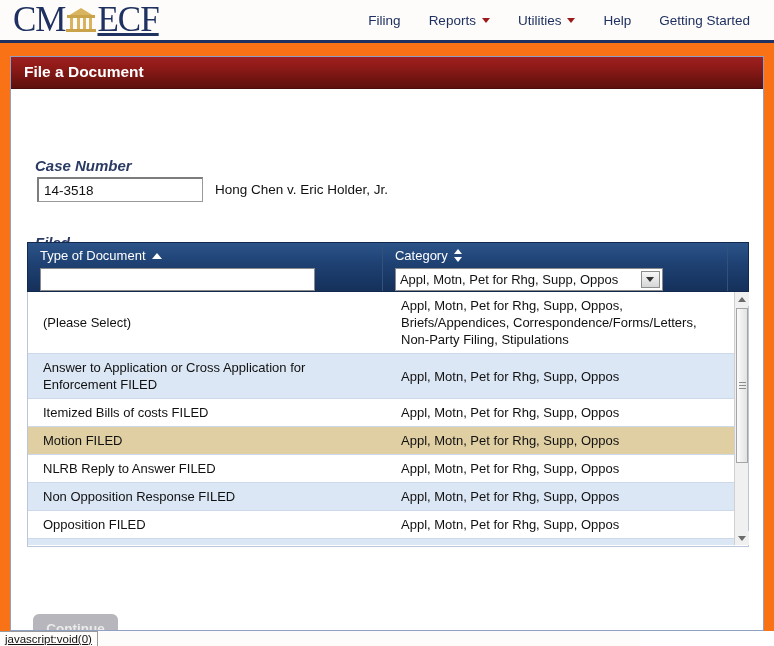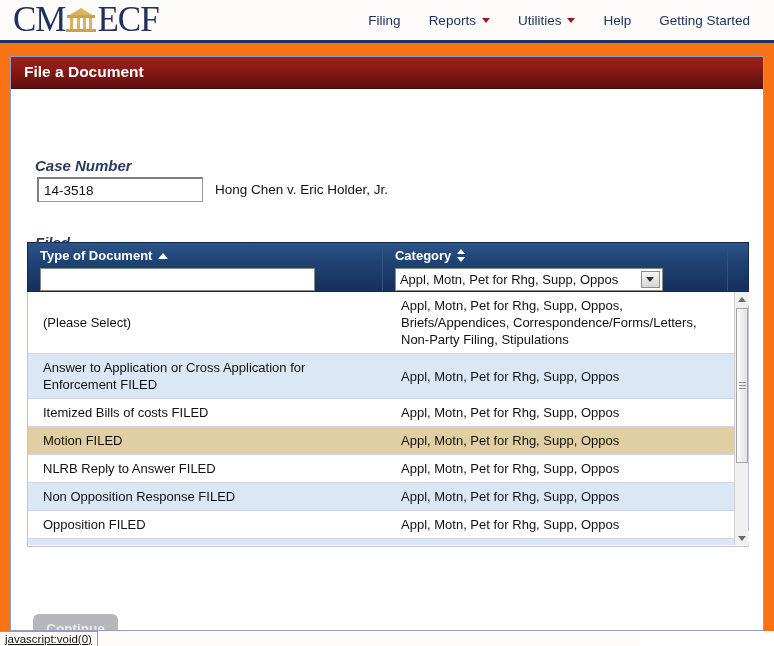--- a/index.html
+++ b/index.html
@@ -25,21 +25,21 @@
   .logo {
     position: absolute; left: 13px; top: 2px;
     height: 36px;
     display: flex; align-items: center;
     font-family: "Liberation Serif", serif;
     font-size: 35px;
     color: #1f3160;
     letter-spacing: 0px;
   }
   .logo .lg-cm { letter-spacing: -1px; }
-  .logo .lg-ecf { letter-spacing: -1px; }
+  .logo .lg-ecf { letter-spacing: -1px; text-decoration: underline; }
   .courthouse {
     display: inline-block;
     width: 30px; height: 26px;
     position: relative;
     margin: 0 1px;
     vertical-align: middle;
   }
   .ch-roof {
     position: absolute; left: 2px; top: 1px;
     width: 0; height: 0;
@@ -169,21 +169,21 @@
   }
   .th {
     position: relative;
     height: 48px;
     padding: 4px 8px 0 12px;
   }
   .th-type  { width: 358px; border-right: 1px solid #32527e; }
   .th-cat   { width: 348px; border-right: 1px solid #32527e; }
   .th-sb    { width: 14px; }
   .th-label {
-    color: #ffffff; font-size: 13px; font-weight: bold;
+    color: #ffffff; font-size: 13px; font-weight: normal;
     display: flex; align-items: center; gap: 6px;
     height: 17px;
   }
   .sort-asc {
     display: inline-block;
     width: 0; height: 0;
     border-left: 5px solid transparent;
     border-right: 5px solid transparent;
     border-bottom: 6px solid #ffffff;
   }

